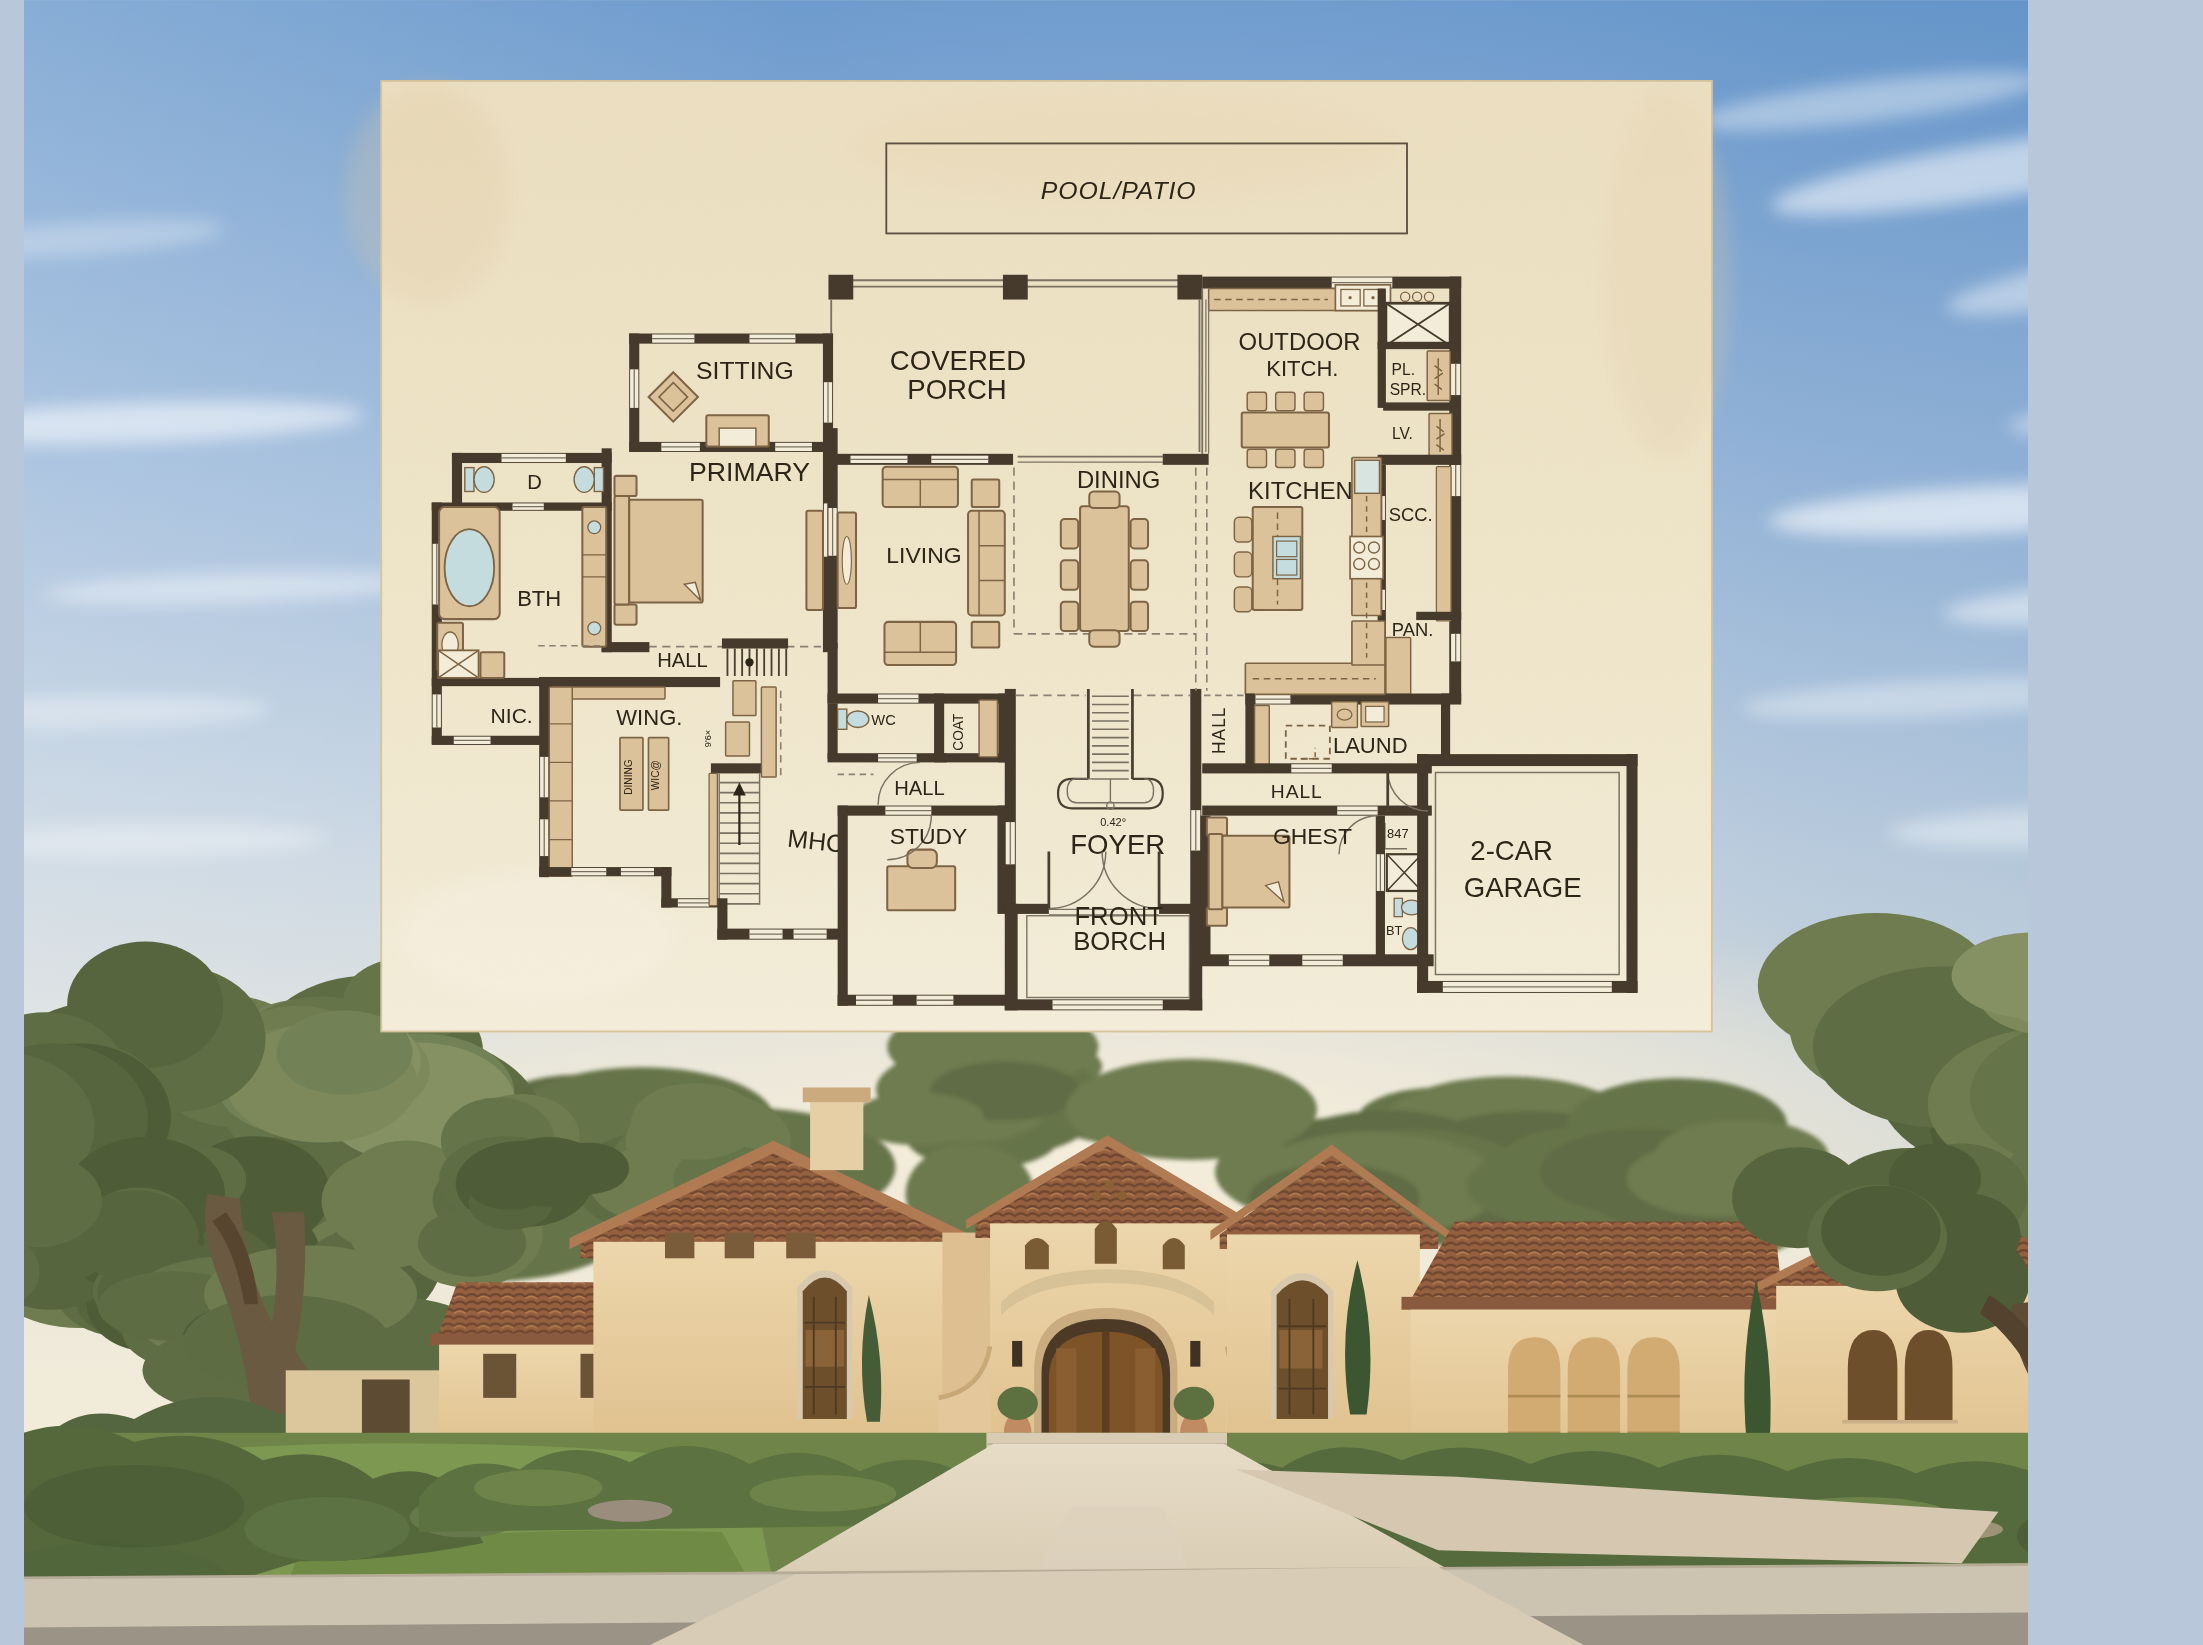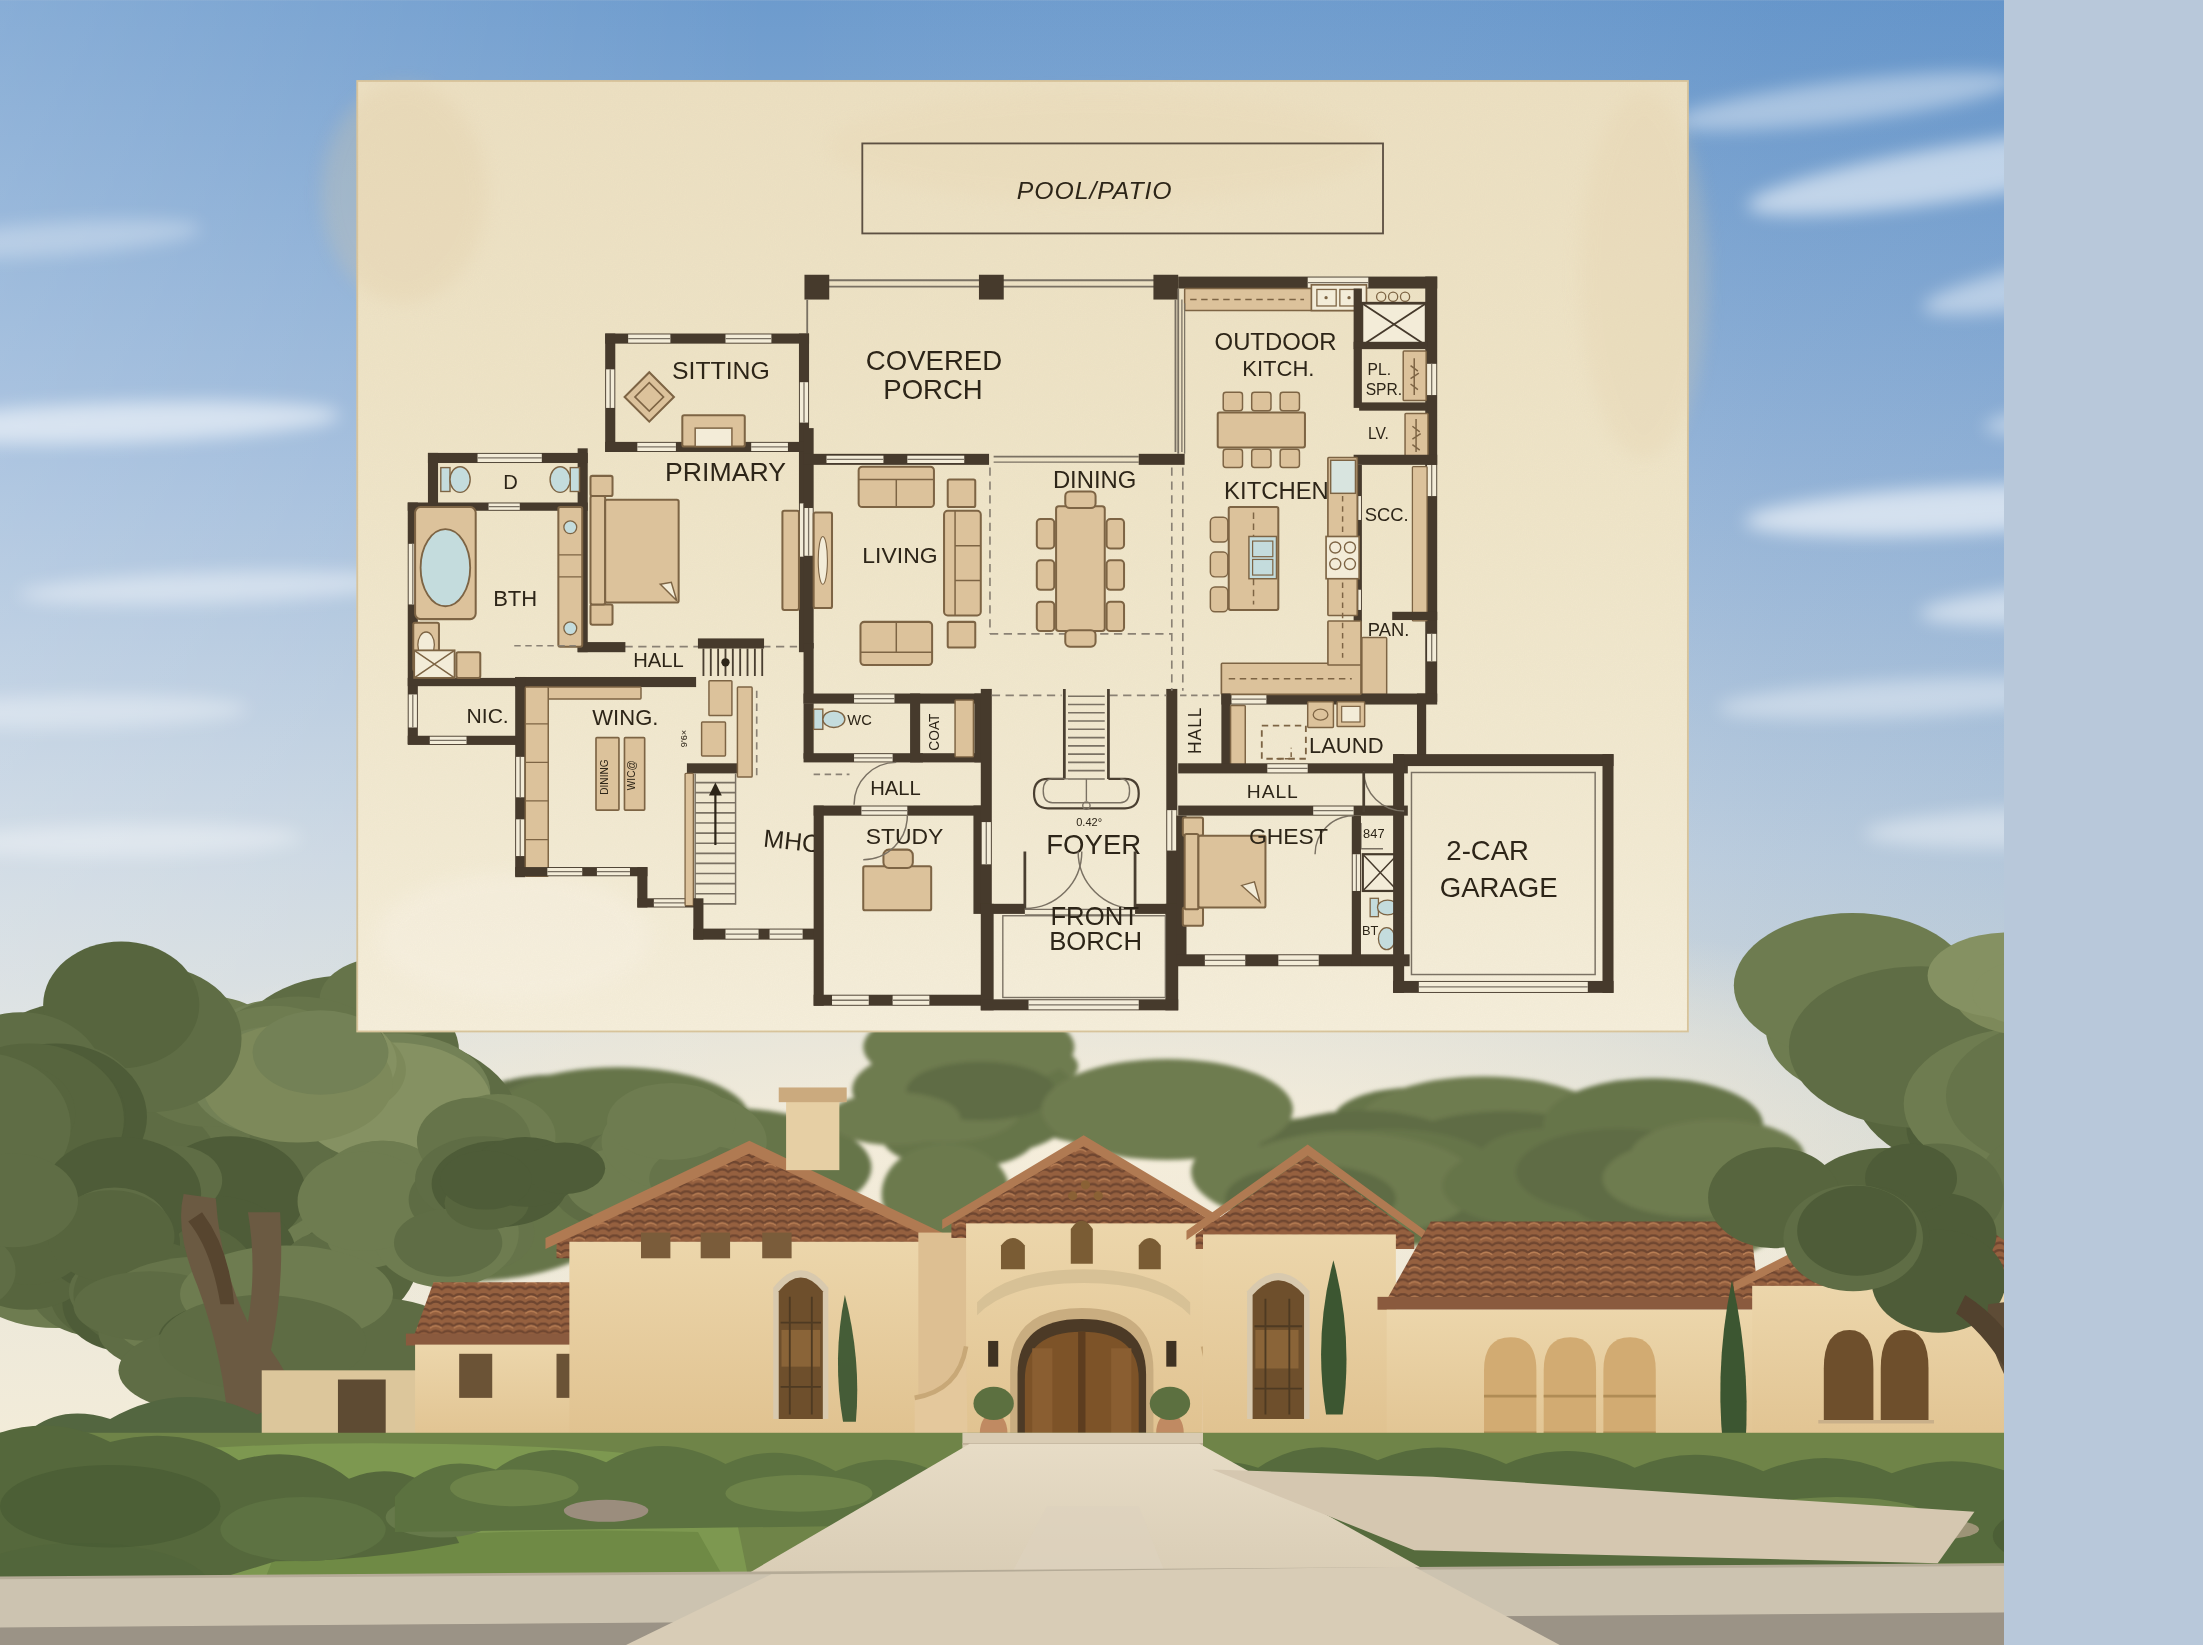--- a/index.html
+++ b/index.html
@@ -1,16 +1,16 @@
 <!DOCTYPE html>
 <html style="font-size:14.7px"><head>
 <meta charset="utf-8">
 <style>
   html,body{margin:0;padding:0;background:#b8c8da;}
-  #stage{position:relative;width:2004px;height:1646px;overflow:hidden;font-family:"Liberation Sans", sans-serif;}
+  #stage{position:relative;width:2004px;height:1646px;overflow:hidden;font-family:"Liberation Sans", sans-serif;padding-left:24px;}
   svg{display:block}
   .lbl{font-family:"Liberation Sans", sans-serif;fill:#2d2518;text-anchor:middle;}
 </style>
 </head>
 <body>
 <div id="stage">
 <svg width="2204" height="1646" viewBox="0 0 2400 1792" xmlns="http://www.w3.org/2000/svg">
 <defs>
   <linearGradient id="sky" x1="0" y1="0" x2="0" y2="1">
     <stop offset="0" stop-color="#6d9bcd"></stop>

